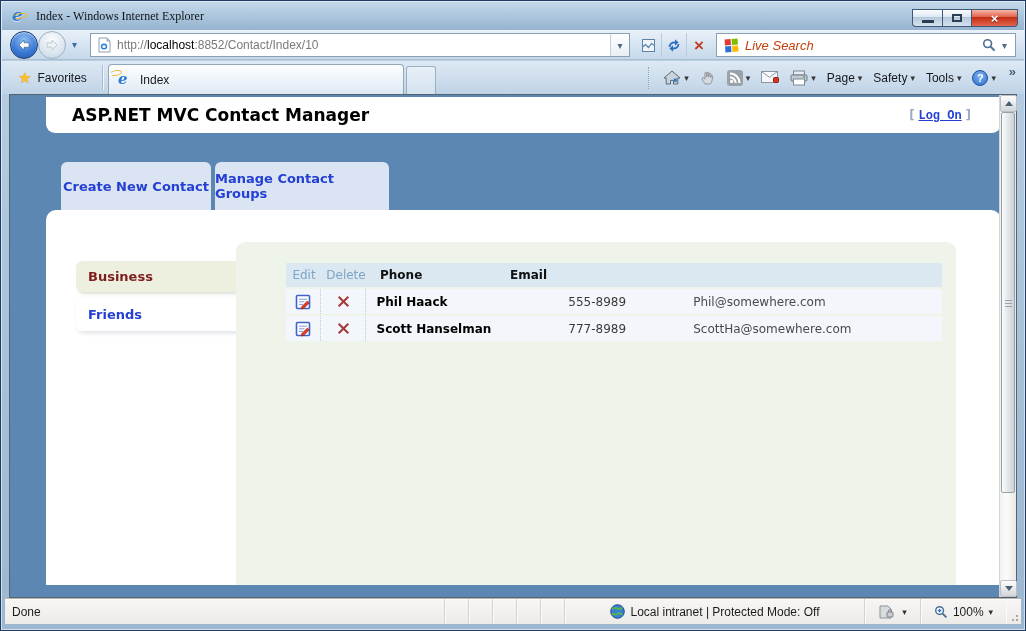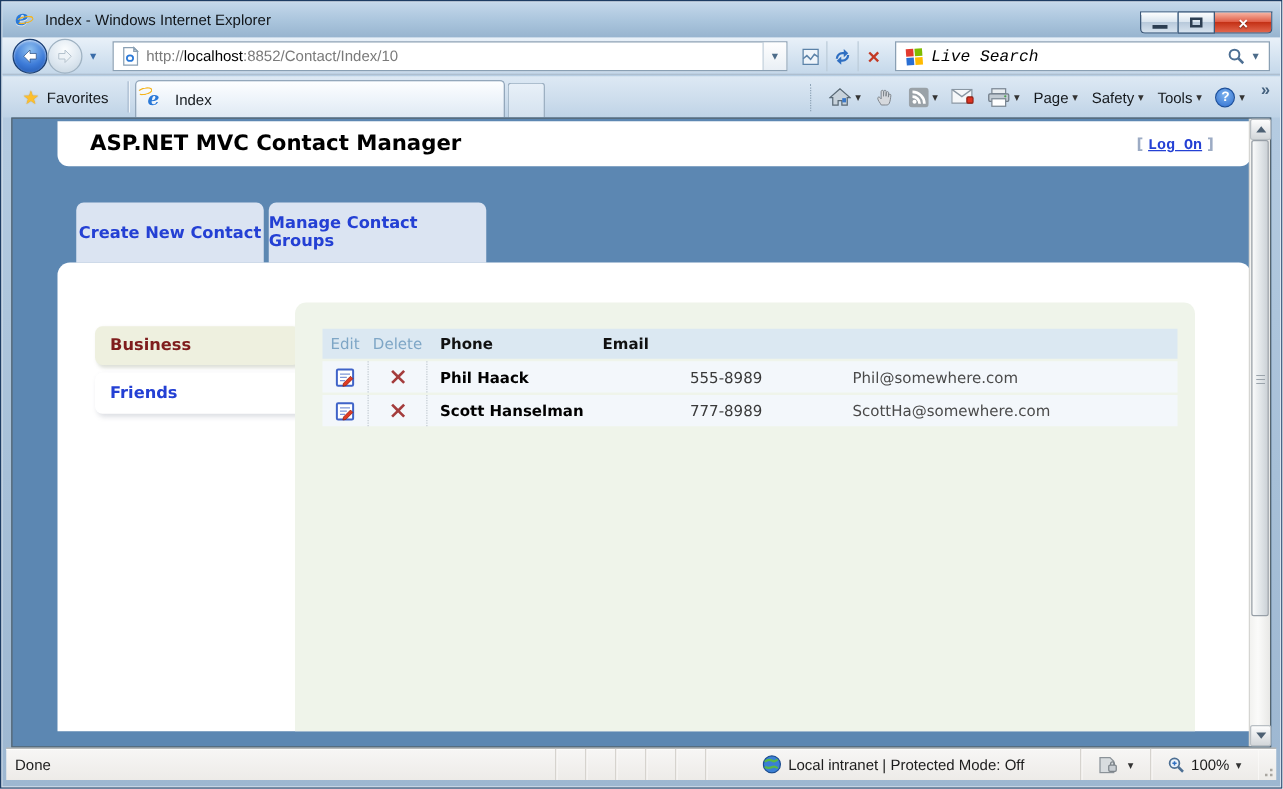--- a/index.html
+++ b/index.html
@@ -11,21 +11,21 @@
     font-size:12px;
   }
   
   .titlebar { position:absolute; left:2px; top:2px; right:2px; height:28px;
     background:linear-gradient(180deg,#c3d7ea,#a9c4dc 55%,#97b4cf); }
   .ie-logo { position:absolute; left:10px; top:5px; width:17px; height:17px;
     font-family:"DejaVu Serif", serif; font-style:italic; font-weight:bold;
     color:#2a79d8; font-size:17px; line-height:17px; text-shadow:0 1px 0 rgba(255,255,255,.6); }
   .ie-logo .ring { position:absolute; left:1px; top:6px; width:14px; height:6px;
     border:1.5px solid #f5b41c; border-radius:50%; border-left-color:transparent; transform:rotate(-12deg); }
-  .title-text { position:absolute; left:34px; top:0; line-height:28px; color:#101418; }
+  .title-text { position:absolute; left:34px; top:0; line-height:28px; color:#101418;font-family:Liberation Serif, serif; }
   .winbtns { position:absolute; right:6px; top:7px; display:flex; }
   .winbtn { height:18px; border:1px solid #3d5878; background:linear-gradient(180deg,#fdfefe,#dbe6f0 45%,#b6c8da 46%,#d6e2ee);
     display:flex; align-items:center; justify-content:center; }
   .winbtn.min { width:30px; border-radius:0 0 0 4px; border-right:none; }
   .winbtn.max { width:30px; }
   .winbtn.close { width:46px; border-left:none; border-radius:0 0 4px 0;
     background:linear-gradient(180deg,#f6b5a4,#e0604a 45%,#c22d12 46%,#e2674e);
     color:#fff; font-weight:bold; font-size:13px; text-shadow:0 1px 1px rgba(0,0,0,.5); }
   .minbar { width:12px; height:3px; background:#2c3e52; margin-top:7px; }
   .maxbox { width:10px; height:8px; border:2px solid #2c3e52; background:transparent; }
@@ -49,21 +49,21 @@
     color:#4d6c8a; font-size:10px; background:linear-gradient(180deg,#fefefe,#e9eff5); }
   .toolstrip { position:absolute; left:634px; top:3px; height:24px; display:flex; }
   .tool-btn { width:25px; height:24px; display:flex; align-items:center; justify-content:center;
     border-left:1px solid #bccbd9; }
   .tool-btn:first-child { border-left:none; }
   .stop-x { color:#c33a25; font-weight:bold; font-size:17px; line-height:17px; }
   .searchbox { position:absolute; left:714px; top:3px; width:300px; height:24px; background:#fff;
     border:1px solid #8aa0b4; display:flex; align-items:center; }
   .flag { display:grid; grid-template-columns:6px 6px; grid-template-rows:6px 6px; gap:1px; margin:0 7px 0 8px; transform:rotate(-4deg); }
   .flag i { display:block; }
-  .search-text { flex:1; font-style:italic; color:#000000; font-family:Liberation Mono, monospace; font-size:13px; }
+  .search-text { flex:1; font-style:italic; color:#c2410c; font-family:Liberation Sans, sans-serif; font-size:13px; }
   .search-mag { margin:0 6px; }
   .search-caret { margin-right:8px; color:#4d6c8a; font-size:10px; }
   
   .favbar { position:absolute; left:2px; top:61px; right:2px; height:33px;
     background:linear-gradient(180deg,#dde9f4,#ccdcec 60%,#bed3e6); }
   .fav-btn { position:absolute; left:8px; top:4px; height:25px; display:flex; align-items:center; gap:6px; padding:0 8px; color:#15191d; }
   .star { color:#fcbf2e; font-size:15px; text-shadow:0 0 1px #c68a12; }
   .fav-sep { position:absolute; left:100px; top:4px; height:25px; width:1px; background:#aabccf; box-shadow:1px 0 0 #eef4fa; }
   .ietab { position:absolute; left:106px; top:3px; width:296px; height:30px;
     background:linear-gradient(180deg,#fdfeff,#eef4fa 50%,#dfe9f3);
@@ -113,21 +113,21 @@
     border-radius:10px 10px 0 0; }
   .group-item { position:absolute; left:30px; font-size:13px; font-weight:bold; display:flex; align-items:center;
     padding-left:12px; border-radius:6px; }
   .group-business { top:51px; width:164px; height:31px; background:#eef0df; color:#7f1d1d;
     box-shadow:2px 2px 3px rgba(120,130,100,.25); }
   .group-friends { top:88px; width:173px; height:33px; background:#fff; color:#2440d4;
     box-shadow:2px 2px 4px rgba(100,110,130,.22); }
   .green-panel { position:absolute; left:190px; top:32px; width:720px; height:343px;
     background:#eff4ea; border-radius:9px 9px 0 0; }
   .contacts { position:absolute; left:22px; top:21px; width:684px; font-size:12px; }
-  .trow { display:flex; align-items:center; }
+  .trow { display:flex; align-items:center;margin-left:28px; }
   .thead { height:24px; background:#dbe8f2; }
   .tdata { height:25px; background:#f3f7fb; margin-top:2px; }
   .c-edit { width:36px; text-align:center; }
   .c-del  { width:48px; text-align:center; }
   .c-name { width:200px; padding-left:10px; }
   .c-phone{ width:130px; padding-left:10px; }
   .c-email{ width:270px; padding-left:10px; }
   .thead .c-edit, .thead .c-del { color:#7ea6c6; }
   .thead .c-name, .thead .c-phone, .thead .c-email { font-weight:bold; color:#111; }
   .tdata .c-edit, .tdata .c-del { display:flex; align-items:center; justify-content:center; height:25px; }

